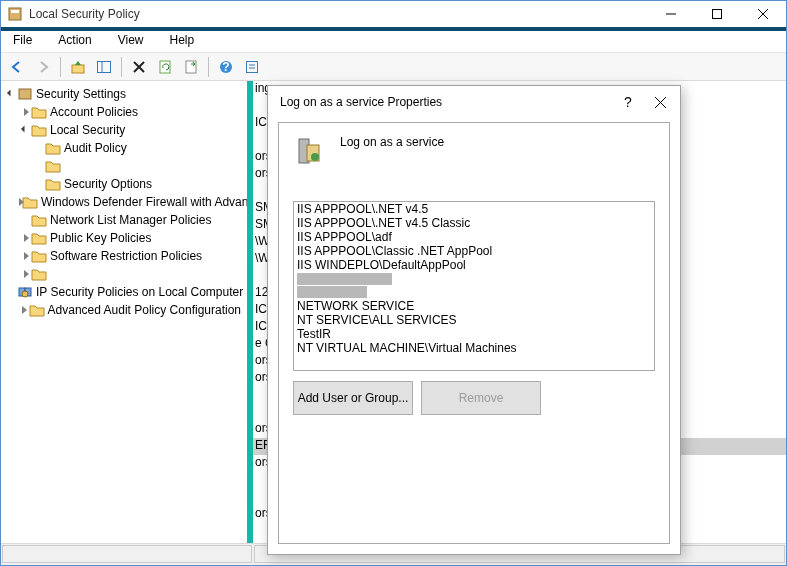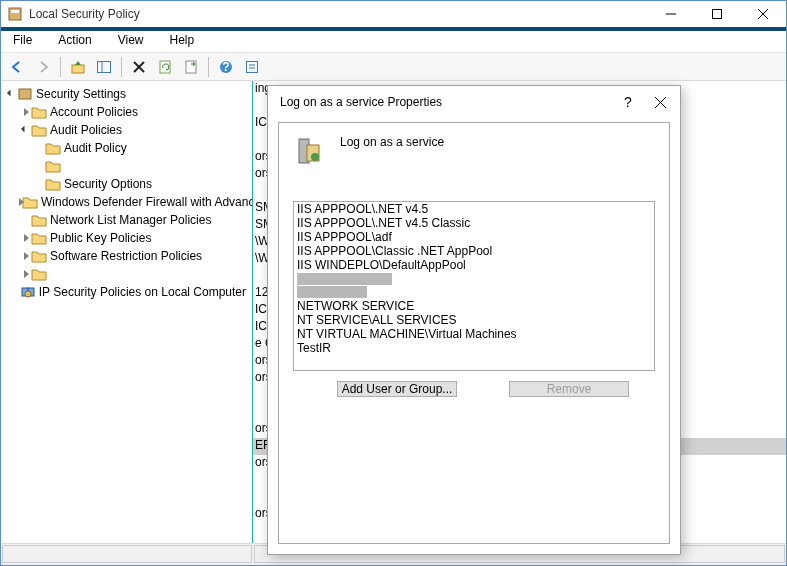--- a/index.html
+++ b/index.html
@@ -9,21 +9,21 @@
   .titlebar .title-icon { width:16px; height:16px; margin-right:6px; }
   .titlebar .title { flex:1; color:#333; }
   .winbtns { display:flex; height:100%; }
   .winbtn { width:46px; display:flex; align-items:center; justify-content:center; color:#333; }
   .menubar { height:22px; display:flex; align-items:flex-start; padding:0 4px; gap:10px; border-bottom:1px solid #e6e6e6; }
   .menuitem { padding:2px 8px; }
   .toolbar { height:28px; display:flex; align-items:center; padding:0 4px; gap:2px; border-bottom:1px solid #dadada; background:#f7f7f7;}
   .tbtn { width:24px; height:24px; display:flex; align-items:center; justify-content:center; border:1px solid transparent; }
   .tsep { width:1px; height:20px; background:#c0c0c0; margin:0 3px; }
   .content { flex:1; display:flex; min-height:0; position:relative; }
-  .tree { width:252px; border-right:1px solid #14b8a6; overflow:auto; padding:4px 2px 4px 2px; background:#fff; position:relative;}
+  .tree { width:252px; border-right:6px solid #14b8a6; overflow:auto; padding:4px 2px 4px 2px; background:#fff; position:relative;}
   .tree::-webkit-scrollbar { width:17px; height:17px; }
   .tree::-webkit-scrollbar-thumb { background:#c2c2c2; }
   .tree::-webkit-scrollbar-track { background:#f0f0f0; }
   .node { display:flex; align-items:center; height:18px; white-space:nowrap; padding-right:4px; }
   .tw { width:14px; display:flex; align-items:center; justify-content:center; color:#5a5a5a; font-size:10px;}
   .ticon { width:16px; height:16px; margin-right:3px; display:flex; align-items:center; justify-content:center; }
   .node .label.selected { background:#d1d1d1; border:1px dotted #7a7a7a; padding:0 1px; }
   .statusbar { height:22px; border-top:1px solid #dadada; background:#f0f0f0;}
   .statusbar .pane { border:1px solid #cacaca; height:18px; margin:1px; }
 
@@ -39,21 +39,21 @@
   .tabs { display:flex; height:22px; }
   .tab { padding:2px 10px 0 10px; border:1px solid #a9a9a9; border-bottom:none; background:#fff; margin-right:-1px; position:relative; top:1px;}
   .tab.inactive { background:#f0f0f0; top:2px; height:20px;}
   .tabpanel { flex:1; border:1px solid #a9a9a9; padding:12px 14px; display:flex; flex-direction:column; }
   .policy-head { display:flex; align-items:flex-start; gap:12px; height:60px; }
   .principal-list { border:1px solid #a9a9a9; height:170px; background:#fff; overflow-y:scroll; margin-top:6px; }
   .principal-list .p { height:14px; line-height:14px; padding:0 3px; white-space:nowrap;}
   .principal-list .redact { background:#b8b8b8; height:12px; margin:1px 3px; }
   .principal-list::-webkit-scrollbar{width:17px;} .principal-list::-webkit-scrollbar-thumb{background:#c2c2c2;} .principal-list::-webkit-scrollbar-track{background:#f0f0f0;}
   .btnrow { display:flex; gap:8px; margin-top:10px; }
-  .wbtn { min-width:120px; height:16px; border:1px solid #adadad; background:#e1e1e1; display:flex; align-items:center; justify-content:center;margin-left:44px; }
+  .wbtn { min-width:120px; height:34px; border:1px solid #adadad; background:#e1e1e1; display:flex; align-items:center; justify-content:center; }
   .wbtn.disabled { color:#9c9c9c; }
   .right-area { flex:1; min-width:0; position:relative; }
   .right-area .behind { position:absolute; inset:0; overflow:auto;}
   .behind::-webkit-scrollbar{width:17px;} .behind::-webkit-scrollbar-thumb{background:#c2c2c2;border:1px solid #a0a0a0;} .behind::-webkit-scrollbar-track{background:#f0f0f0;}
   .brow { height:17px; padding-left:2px; white-space:nowrap; overflow:hidden; text-overflow:ellipsis; }
   .brow.sel { background:#d1d1d1; }
 
   
   .tw.open::before { content:""; display:inline-block; width:0;height:0;border-left:5px solid #404040;border-top:5px solid transparent; transform:rotate(45deg) translate(-1px,-1px);}
   .tw.closed::before { content:""; display:inline-block; width:0;height:0;border-left:5px solid transparent;border-top:5px solid #808080;border-bottom:5px solid transparent; transform:translate(2px,0); border-left:5px solid #808080; border-top:4px solid transparent; border-bottom:4px solid transparent;}
@@ -181,21 +181,21 @@
             </span>
             <span class="label">Account Policies</span>
           </div>
           <div class="node" style="padding-left:14px">
             <span class="tw open"></span>
             <span class="ticon">
               <svg width="16" height="16">
                 <path d="M1 4 L6 4 L8 6 L15 6 L15 14 L1 14 Z" fill="#f7d77a" stroke="#b58a2a"></path>
               </svg>
             </span>
-            <span class="label">Audit Policies</span>
+            <span class="label">Local Security</span>
           </div>
           <div class="node" style="padding-left:42px">
             <span class="ticon">
               <svg width="16" height="16">
                 <path d="M1 4 L6 4 L8 6 L15 6 L15 14 L1 14 Z" fill="#f7d77a" stroke="#b58a2a"></path>
               </svg>
             </span>
             <span class="label">Audit Policy</span>
           </div>
           <div class="node" style="padding-left:42px">
@@ -260,20 +260,29 @@
           <div class="node" style="padding-left:14px">
             <span class="tw "></span>
             <span class="ticon">
               <svg width="16" height="16">
                 <rect x="2" y="4" width="6" height="8" fill="#7aa7d8" stroke="#2a5a9a"></rect>
                 <rect x="8" y="4" width="6" height="8" fill="#7aa7d8" stroke="#2a5a9a"></rect>
                 <circle cx="8" cy="10" r="3" fill="#e8c05a" stroke="#8a6a1a"></circle>
               </svg>
             </span>
             <span class="label">IP Security Policies on Local Computer</span>
+          </div>
+          <div class="node" style="padding-left:14px">
+            <span class="tw closed"></span>
+            <span class="ticon">
+              <svg width="16" height="16">
+                <path d="M1 4 L6 4 L8 6 L15 6 L15 14 L1 14 Z" fill="#f7d77a" stroke="#b58a2a"></path>
+              </svg>
+            </span>
+            <span class="label">Advanced Audit Policy Configuration</span>
           </div>
         </div>
     </div>
 
     <div class="right-area">
       <div class="behind" id="behind-list">
           <div class="brow">ing</div>
           <div class="brow">&nbsp;</div>
           <div class="brow">ICE,NETWO...</div>
           <div class="brow">&nbsp;</div>
@@ -338,22 +347,22 @@
         <div class="principal-list" id="plist">
             <div class="p">IIS APPPOOL\.NET v4.5</div>
             <div class="p">IIS APPPOOL\.NET v4.5 Classic</div>
             <div class="p">IIS APPPOOL\adf</div>
             <div class="p">IIS APPPOOL\Classic .NET AppPool</div>
             <div class="p">IIS WINDEPLO\DefaultAppPool</div>
             <div class="redact" style="width:95px"></div>
             <div class="redact" style="width:70px"></div>
             <div class="p">NETWORK SERVICE</div>
             <div class="p">NT SERVICE\ALL SERVICES</div>
+            <div class="p">TestIR</div>
             <div class="p">NT VIRTUAL MACHINE\Virtual Machines</div>
-            <div class="p">TestIR</div>
             <div class="p">&nbsp;</div>
             <div class="p">&nbsp;</div>
           </div>
         <div class="btnrow">
           <div class="wbtn">Add User or Group...</div>
           <div class="wbtn disabled">Remove</div>
         </div>
       </div>
     </div>
   </div>

